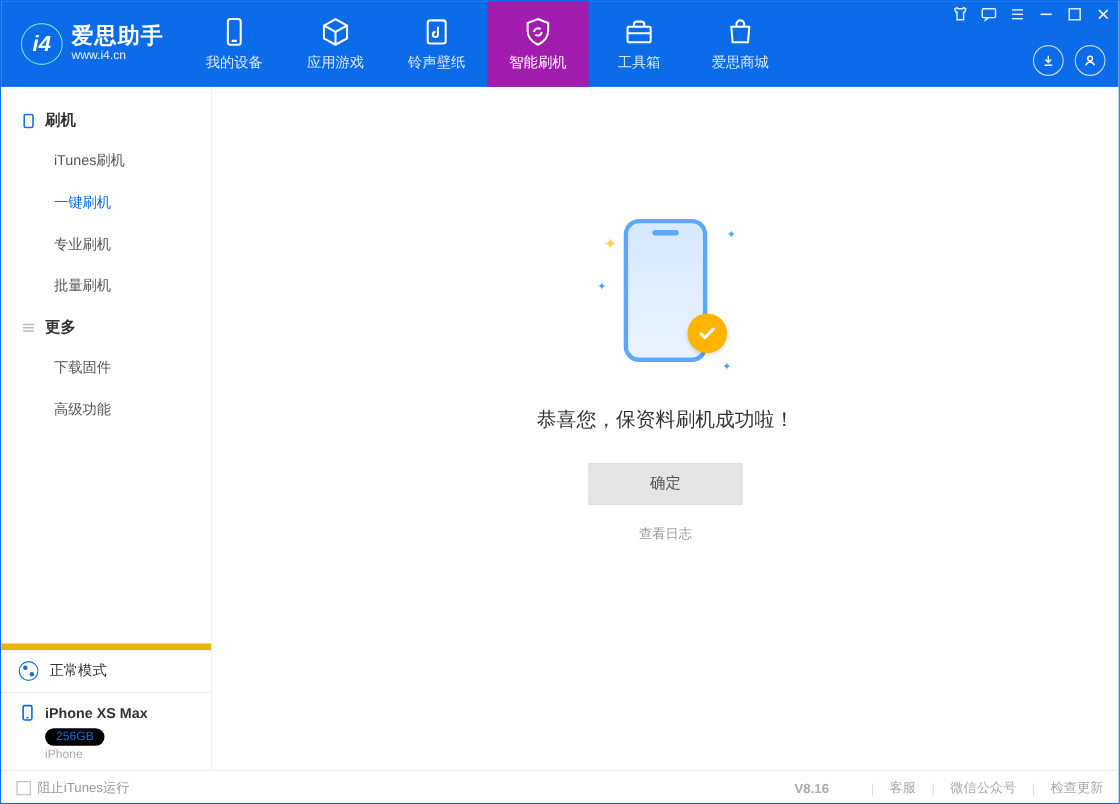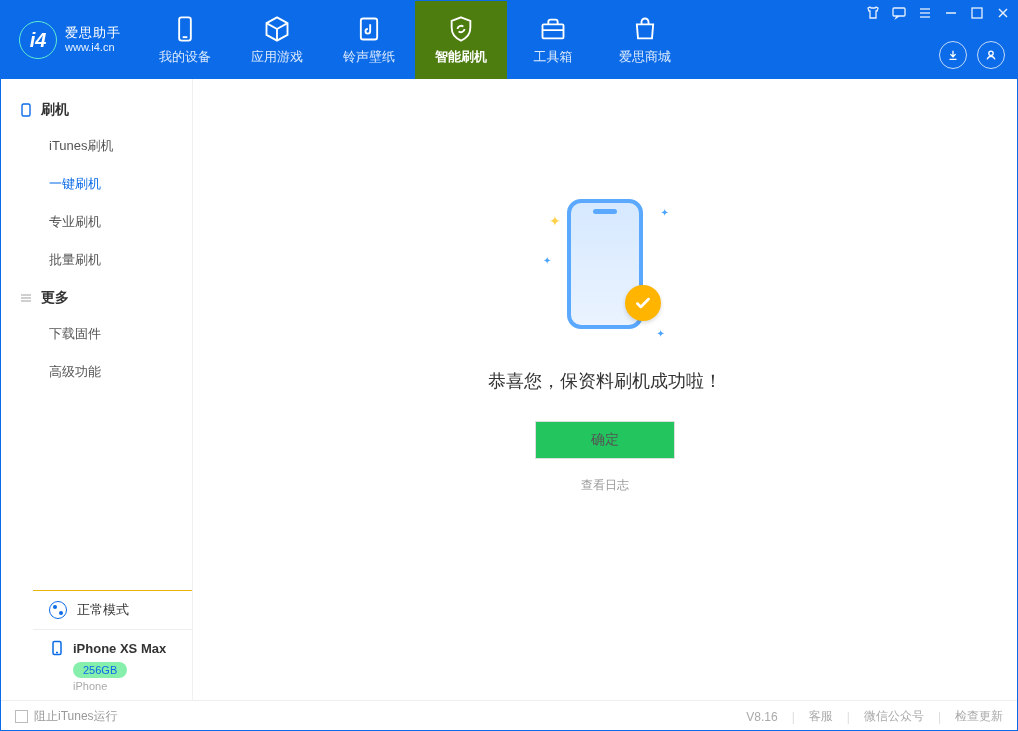--- a/index.html
+++ b/index.html
@@ -3,26 +3,26 @@
 <meta charset="utf-8">
 <style>
 * { margin: 0; padding: 0; box-sizing: border-box; font-family: "Microsoft YaHei", Arial, sans-serif; }
 body { background: #fff; width: 1018px; height: 731px; border: 1px solid #0b6be8; overflow: hidden; }
 
 
 .header { background: #0b6be8; height: 78px; display: flex; align-items: stretch; color: #fff; position: relative; }
 .logo-area { display: flex; align-items: center; padding: 0 18px; gap: 8px; }
 .logo-circle { width: 38px; height: 38px; border: 1px solid #5eead4; border-radius: 50%; display: flex; align-items: center; justify-content: center; font-weight: 700; font-style: italic; font-size: 20px; }
 .logo-text { display: flex; flex-direction: column; line-height: 1.15; }
-.logo-cn { font-size: 13px; font-weight: 400; letter-spacing: 1px; }
+.logo-cn { font-size: 20px; font-weight: 700; letter-spacing: 1px; }
 .logo-url { font-size: 11px; opacity: 0.9; }
 
 .tabs { display: flex; align-items: stretch; }
 .tab { width: 92px; display: flex; flex-direction: column; align-items: center; justify-content: center; gap: 5px; font-size: 13px; cursor: pointer; color: rgba(255,255,255,0.85); }
-.tab.active { background: #4d7c0f; color: #fff; font-weight: bold; }
+.tab.active { background: #a21caf; color: #fff; }
 .tab svg { width: 28px; height: 28px; }
 .tab-icon-wrap { height: 28px; display: flex; align-items: center; justify-content: center; }
 
 .win-ctrls { position: absolute; right: 6px; top: 4px; display: flex; gap: 10px; align-items: center; }
 .win-ctrls .ico { width: 16px; height: 16px; display: flex; align-items: center; justify-content: center; color: #fff; opacity: 0.9; cursor: pointer; }
 
 .header-right { position: absolute; right: 12px; bottom: 10px; display: flex; gap: 10px; }
 .round-ico { width: 28px; height: 28px; border: 1.5px solid rgba(255,255,255,0.75); border-radius: 50%; display: flex; align-items: center; justify-content: center; cursor: pointer; }
 
 
@@ -30,58 +30,58 @@
 
 
 .sidebar { width: 192px; border-right: 1px solid #f0f0f0; display: flex; flex-direction: column; }
 .side-scroll { flex: 1; overflow: auto; padding-top: 12px; }
 .side-group-hdr { display: flex; align-items: center; gap: 8px; padding: 10px 18px 8px; font-size: 14px; color: #333; font-weight: 700; }
 .side-group-hdr .hdr-ico { width: 14px; height: 14px; display: inline-flex; align-items: center; justify-content: center; color: #0b6be8; }
 
 .side-item { padding: 10px 18px 10px 48px; font-size: 13px; color: #555; cursor: pointer; }
 .side-item.active { color: #0b6be8; }
 
-.side-bottom { border-top: 1px solid #eab308; margin-left: 32px; }
+.side-bottom { border-top: 6px solid #eab308; }
 .mode-row { display: flex; align-items: center; gap: 10px; padding: 10px 16px; font-size: 13px; color: #333; cursor: pointer; }
 .mode-ico { width: 18px; height: 18px; border: 1.5px solid #0b6be8; border-radius: 50%; position: relative; }
 .mode-ico::before, .mode-ico::after { content: ""; position: absolute; width: 4px; height: 4px; background: #0b6be8; border-radius: 50%; }
 .mode-ico::before { left: 3px; top: 3px; }
 .mode-ico::after { right: 3px; bottom: 3px; }
 
 .device-row { padding: 10px 16px 8px; border-top: 1px solid #eee; }
 .device-name { display: flex; align-items: center; gap: 8px; font-size: 13px; color: #333; font-weight: 700; }
 .device-ico { width: 16px; height: 16px; color: #0b6be8; }
-.device-capacity { display: inline-block; margin: 6px 0 2px 24px; background: #86efac; color: #0b6be8; font-size: 11px; padding: 2px 10px; border-radius: 10px; }
+.device-capacity { display: inline-block; margin: 6px 0 2px 24px; background: #000000; color: #0b6be8; font-size: 11px; padding: 2px 10px; border-radius: 10px; }
 .device-type { margin-left: 24px; font-size: 11px; color: #aaa; }
 
 .check-row { display: flex; gap: 16px; padding: 10px 12px; border: 2px solid #ec2a2a; margin: 8px; }
 .chk { display: flex; align-items: center; gap: 6px; font-size: 12px; color: #999; cursor: pointer; }
 .chk-box { width: 13px; height: 13px; border: 1px solid #bbb; }
 
 
 .main { flex: 1; display: flex; flex-direction: column; align-items: center; justify-content: flex-start; padding-top: 120px; }
 .phone-illus { position: relative; width: 120px; height: 140px; margin-bottom: 30px; }
 .phone-shape { position: absolute; left: 22px; top: 0; width: 76px; height: 130px; border: 4px solid #5aa9ff; border-radius: 14px; background: linear-gradient(#d6e9ff, #eaf3ff); }
 .phone-shape::before { content: ""; position: absolute; left: 50%; top: 6px; transform: translateX(-50%); width: 24px; height: 5px; background: #5aa9ff; border-radius: 3px; }
 .badge-check { position: absolute; right: 4px; bottom: 18px; width: 36px; height: 36px; background: #ffb400; border-radius: 50%; display: flex; align-items: center; justify-content: center; box-shadow: 0 2px 4px rgba(0,0,0,0.15); }
 .sparkle { position: absolute; color: #ffd24a; font-size: 14px; }
 .sparkle.s1 { left: -2px; top: 56px; color: #4aa3ff; font-size: 10px; }
 .sparkle.s2 { left: 4px; top: 14px; color: #ffd24a; }
 .sparkle.s3 { right: -4px; top: 8px; color: #4aa3ff; font-size: 10px; }
 .sparkle.s4 { right: 0; bottom: 0; color: #4aa3ff; font-size: 10px; }
 
 .success-text { font-size: 18px; color: #333; margin-bottom: 28px; }
-.ok-btn { width: 140px; height: 38px; border: 1px solid #ddd; background: #22c55e; font-size: 14px; color: #555; cursor: pointer; margin-bottom: 18px; }
+.ok-btn { width: 140px; height: 38px; border: 1px solid #ddd; background: #e5e5e5; font-size: 14px; color: #555; cursor: pointer; margin-bottom: 18px; }
 .log-link { font-size: 12px; color: #999; cursor: pointer; }
 
 
 .footer { height: 32px; border-top: 1px solid #eee; display: flex; align-items: center; padding: 0 14px; font-size: 12px; color: #aaa; }
 .footer-left { display: flex; align-items: center; gap: 6px; }
 .footer-right { margin-left: auto; display: flex; align-items: center; gap: 14px; }
-.ver { color: #aaa; margin-right: 0; }
+.ver { color: #aaa; margin-right: 24px; font-weight: bold; }
 .flink { color: #aaa; cursor: pointer; }
 .sep { color: #ddd; }
 </style>
 </head>
 <body>
 
 <div class="header">
   <div class="logo-area">
     <div class="logo-circle">i4</div>
     <div class="logo-text">

